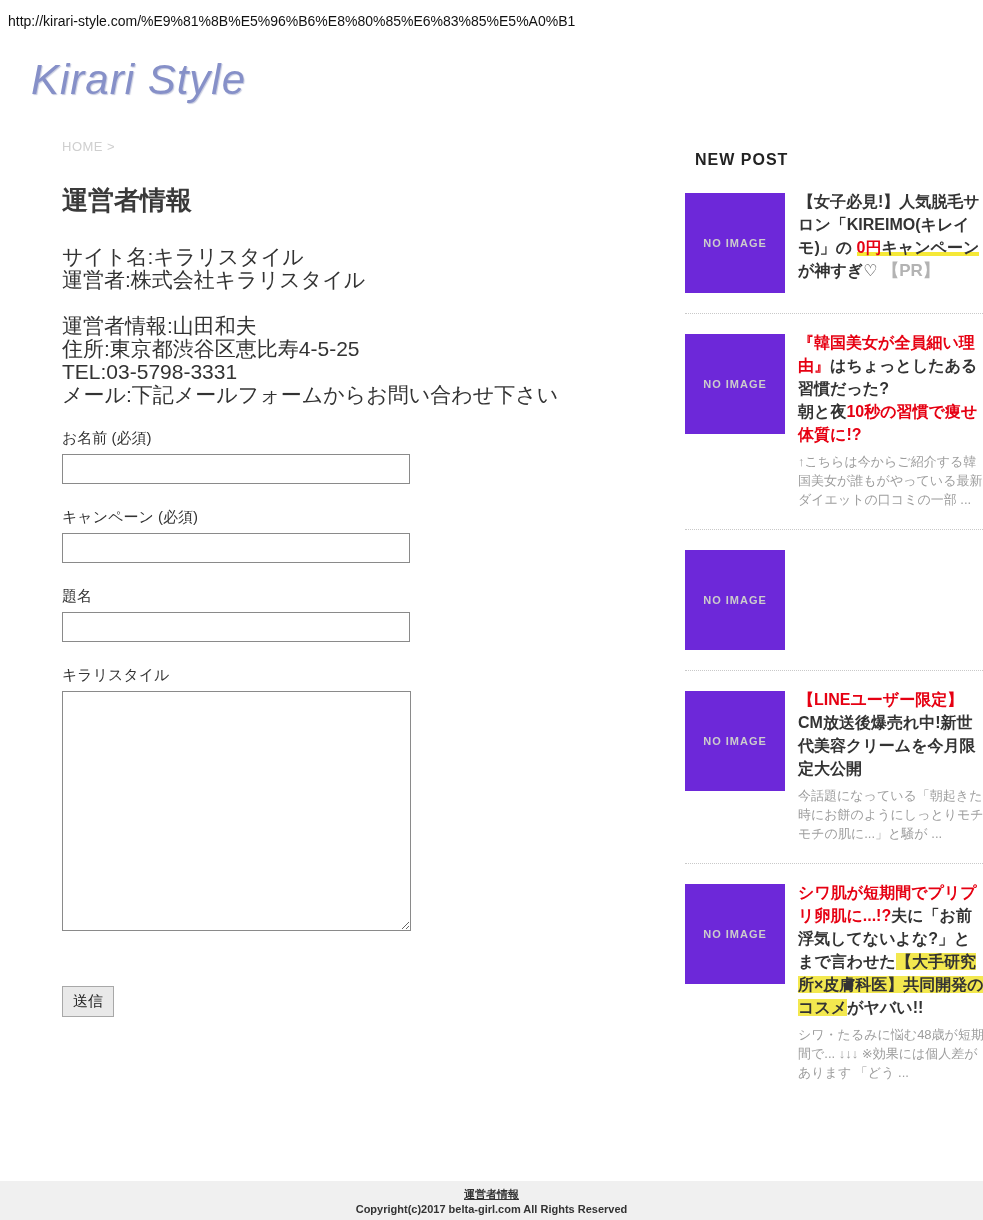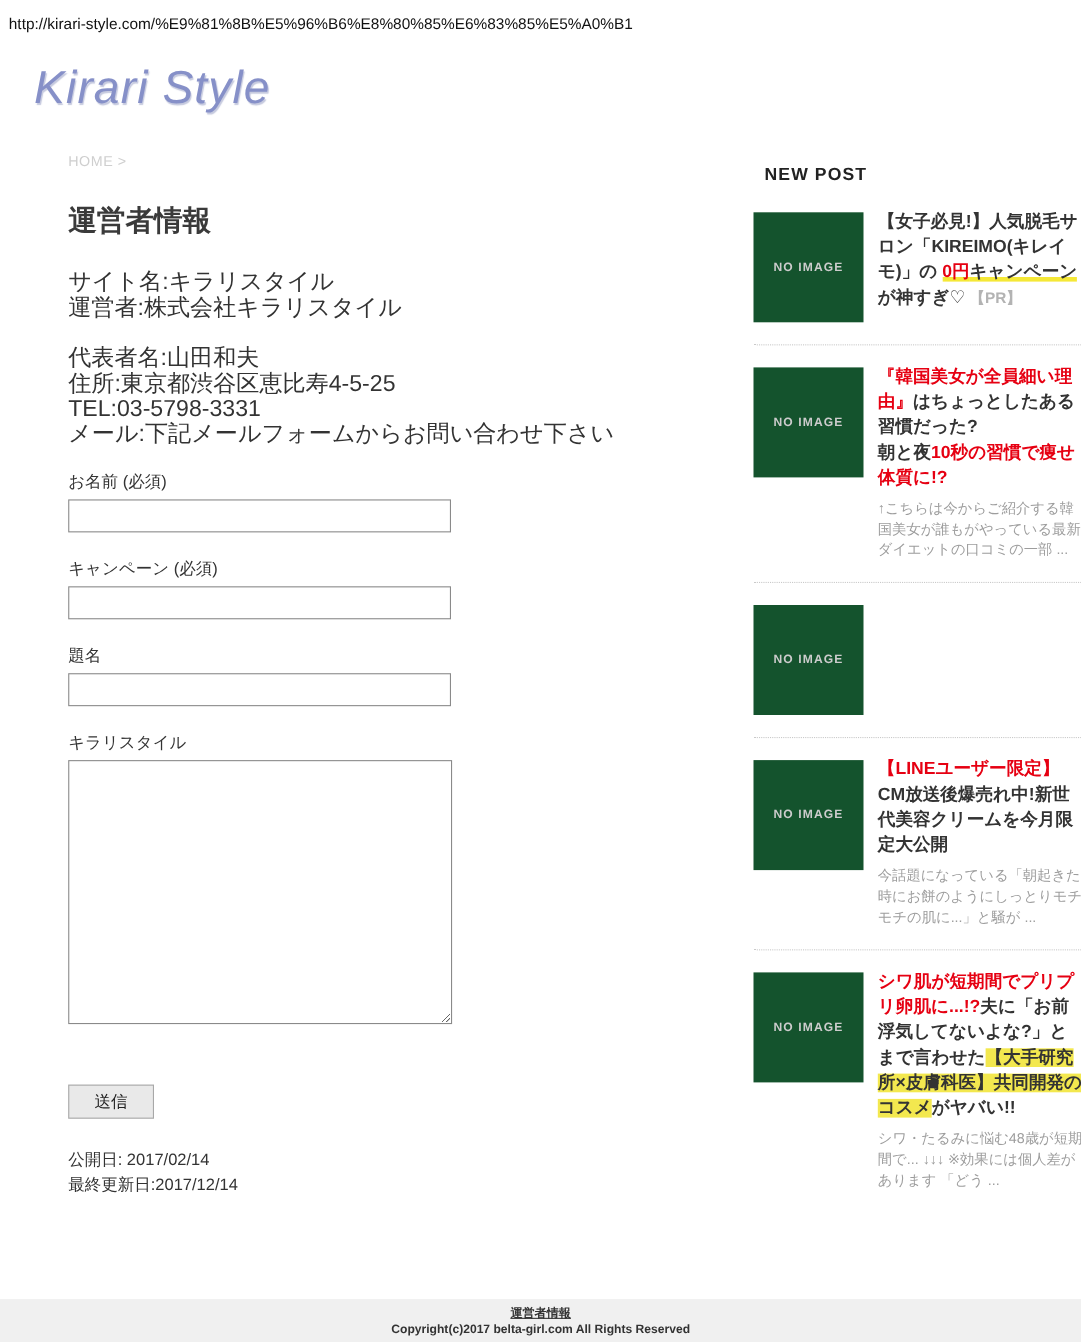--- a/index.html
+++ b/index.html
@@ -37,46 +37,46 @@
     width: 348px; height: 30px; border: 1px solid #8a8a8a; background: #fff;
     font-size: 15px; padding: 2px 6px; display: block;
   }
   .textarea {
     width: 349px; height: 240px; border: 1px solid #8a8a8a; background: #fff;
     font-size: 15px; padding: 4px 6px; display: block; resize: vertical;
     font-family: "Liberation Sans", "DejaVu Sans", sans-serif;
   }
   .submit-btn {
     margin-top: 31px; font-size: 15px; color: #222;
-    background: #e9e9e9; border: 1px solid #a8a8a8; padding: 5px 23px; cursor: pointer;
+    background: #e9e9e9; border: 1px solid #a8a8a8; padding: 5px 10px; cursor: pointer;
     font-family: "Liberation Sans", "DejaVu Sans", sans-serif;
   }
   .dates { font-size: 15px; line-height: 23px; margin: 26px 0 0; }
 
   
   aside { padding-top: 12px; }
   .sidebar-heading { font-size: 16px; font-weight: bold; color: #222; letter-spacing: 1px; margin: 0 0 24px 10px; }
   .post { display: flex; padding: 20px 0; }
   .post:first-of-type { padding-top: 0; }
   .post + .post { border-top: 1px dotted #c9c9c9; }
   .thumb {
-    width: 100px; height: 100px; flex: none; background: #14532d;
+    width: 100px; height: 100px; flex: none; background: #6d28d9;
     display: flex; align-items: center; justify-content: center;
   }
   .no-image { font-size: 11px; font-weight: bold; color: #ccc; letter-spacing: 1px; }
   .post-body { margin-left: 13px; width: 187px; }
   .post-title { margin: -3px 0 0; font-size: 16px; font-weight: bold; line-height: 23px; color: #333; }
   .post-excerpt { margin: 6px 0 0; font-size: 13px; line-height: 19px; color: #9d9d9d; }
 
   .seg-black { color: #333; }
   .seg-red { color: #e60012; }
   .seg-red-ul { color: #e60012; background: linear-gradient(transparent 78%, #f5e837 78%); }
   .seg-black-ul { color: #333; background: linear-gradient(transparent 78%, #f5e837 78%); }
   .seg-hl { color: #333; background: #f3e84f; }
-  .seg-pr { color: #b3b3b3; font-size: 14px; }
+  .seg-pr { color: #b3b3b3; font-size: 17px; }
 
   
   footer {
     position: absolute; bottom: 0; left: 0; width: 983px;
     background: #f0f0f0; text-align: center; padding: 3px 0 5px;
   }
   .footer-link { font-size: 11px; font-weight: bold; color: #333; text-decoration: underline; display: inline-block; }
   .footer-copy { font-size: 11px; color: #333; margin-top: 1px; font-weight: bold; }
 </style>
 </head>
@@ -96,21 +96,21 @@
     </div>
 
     <h1 class="page-title">運営者情報</h1>
 
     <p class="info">
       <span>サイト名:キラリスタイル</span><br>
       <span>運営者:株式会社キラリスタイル</span>
     </p>
 
     <p class="info">
-      <span>代表者名:山田和夫</span><br>
+      <span>運営者情報:山田和夫</span><br>
       <span>住所:東京都渋谷区恵比寿4-5-25</span><br>
       <span>TEL:03-5798-3331</span><br>
       <span>メール:下記メールフォームからお問い合わせ下さい</span>
     </p>
 
     <form>
       <div class="form-group">
         <label>お名前 (必須)</label>
         <input type="text" class="text-input" value="" style="">
       </div>
@@ -122,24 +122,20 @@
         <label>題名</label>
         <input type="text" class="text-input" value="" style="">
       </div>
       <div class="form-group">
         <label>キラリスタイル</label>
         <textarea class="textarea" style=""></textarea>
       </div>
       <button type="submit" class="submit-btn">送信</button>
     </form>
 
-    <p class="dates">
-      <span>公開日: 2017/02/14</span><br>
-      <span>最終更新日:2017/12/14</span>
-    </p>
   </main>
 
   <aside>
     <h2 class="sidebar-heading">NEW POST</h2>
 
     <article class="post">
       <div class="thumb">
         <span class="no-image">NO IMAGE</span>
       </div>
       <div class="post-body">

